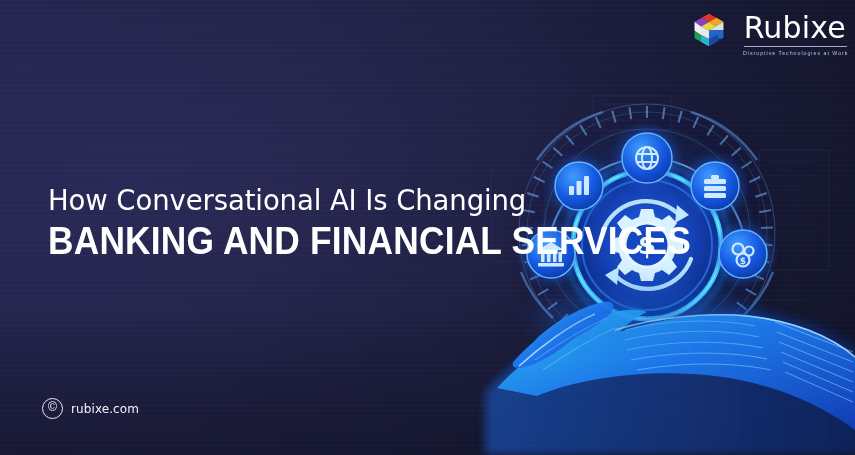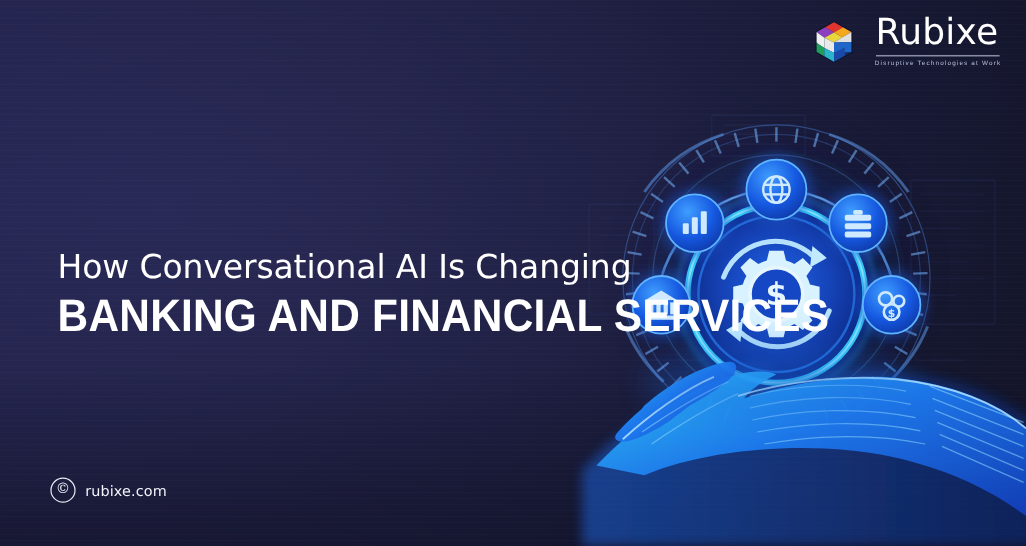--- a/index.html
+++ b/index.html
@@ -41,23 +41,23 @@
       rgba(255,255,255,0.018) 0px,
       rgba(255,255,255,0.018) 1px,
       rgba(0,0,0,0) 1px,
       rgba(0,0,0,0) 5px);
     opacity: .85;
   }
   
   .logo-wrap {
     position: absolute;
     top: 12px;
-    right: 22px;
+    right: 8px;
     display: flex;
-    align-items: center;
+    align-items: flex-start;
     gap: 18px;
   }
   .logo-mark { width: 34px; height: 36px; display: block; flex: none; }
   .logo-text-col { display: flex; flex-direction: column; align-items: stretch; padding-top: 1px; }
   .logo-word {
     font-size: 30px;
     line-height: 30px;
     letter-spacing: .2px;
     color: #ffffff;
     font-family: "DejaVu Sans", sans-serif;
@@ -77,21 +77,21 @@
     color: #b9c2de;
     text-align: center;
     white-space: nowrap;
     font-family: "Liberation Sans", sans-serif;
     transform: scaleX(1.02);
   }
   
   .headline {
     position: absolute;
     left: 48px;
-    top: 207px;
+    top: 184px;
     width: 480px;
   }
   .headline-line1 {
     font-family: "DejaVu Sans", sans-serif;
     font-size: 27.5px;
     line-height: 33px;
     font-weight: 400;
     color: #ffffff;
     letter-spacing: -0.1px;
     white-space: nowrap;

